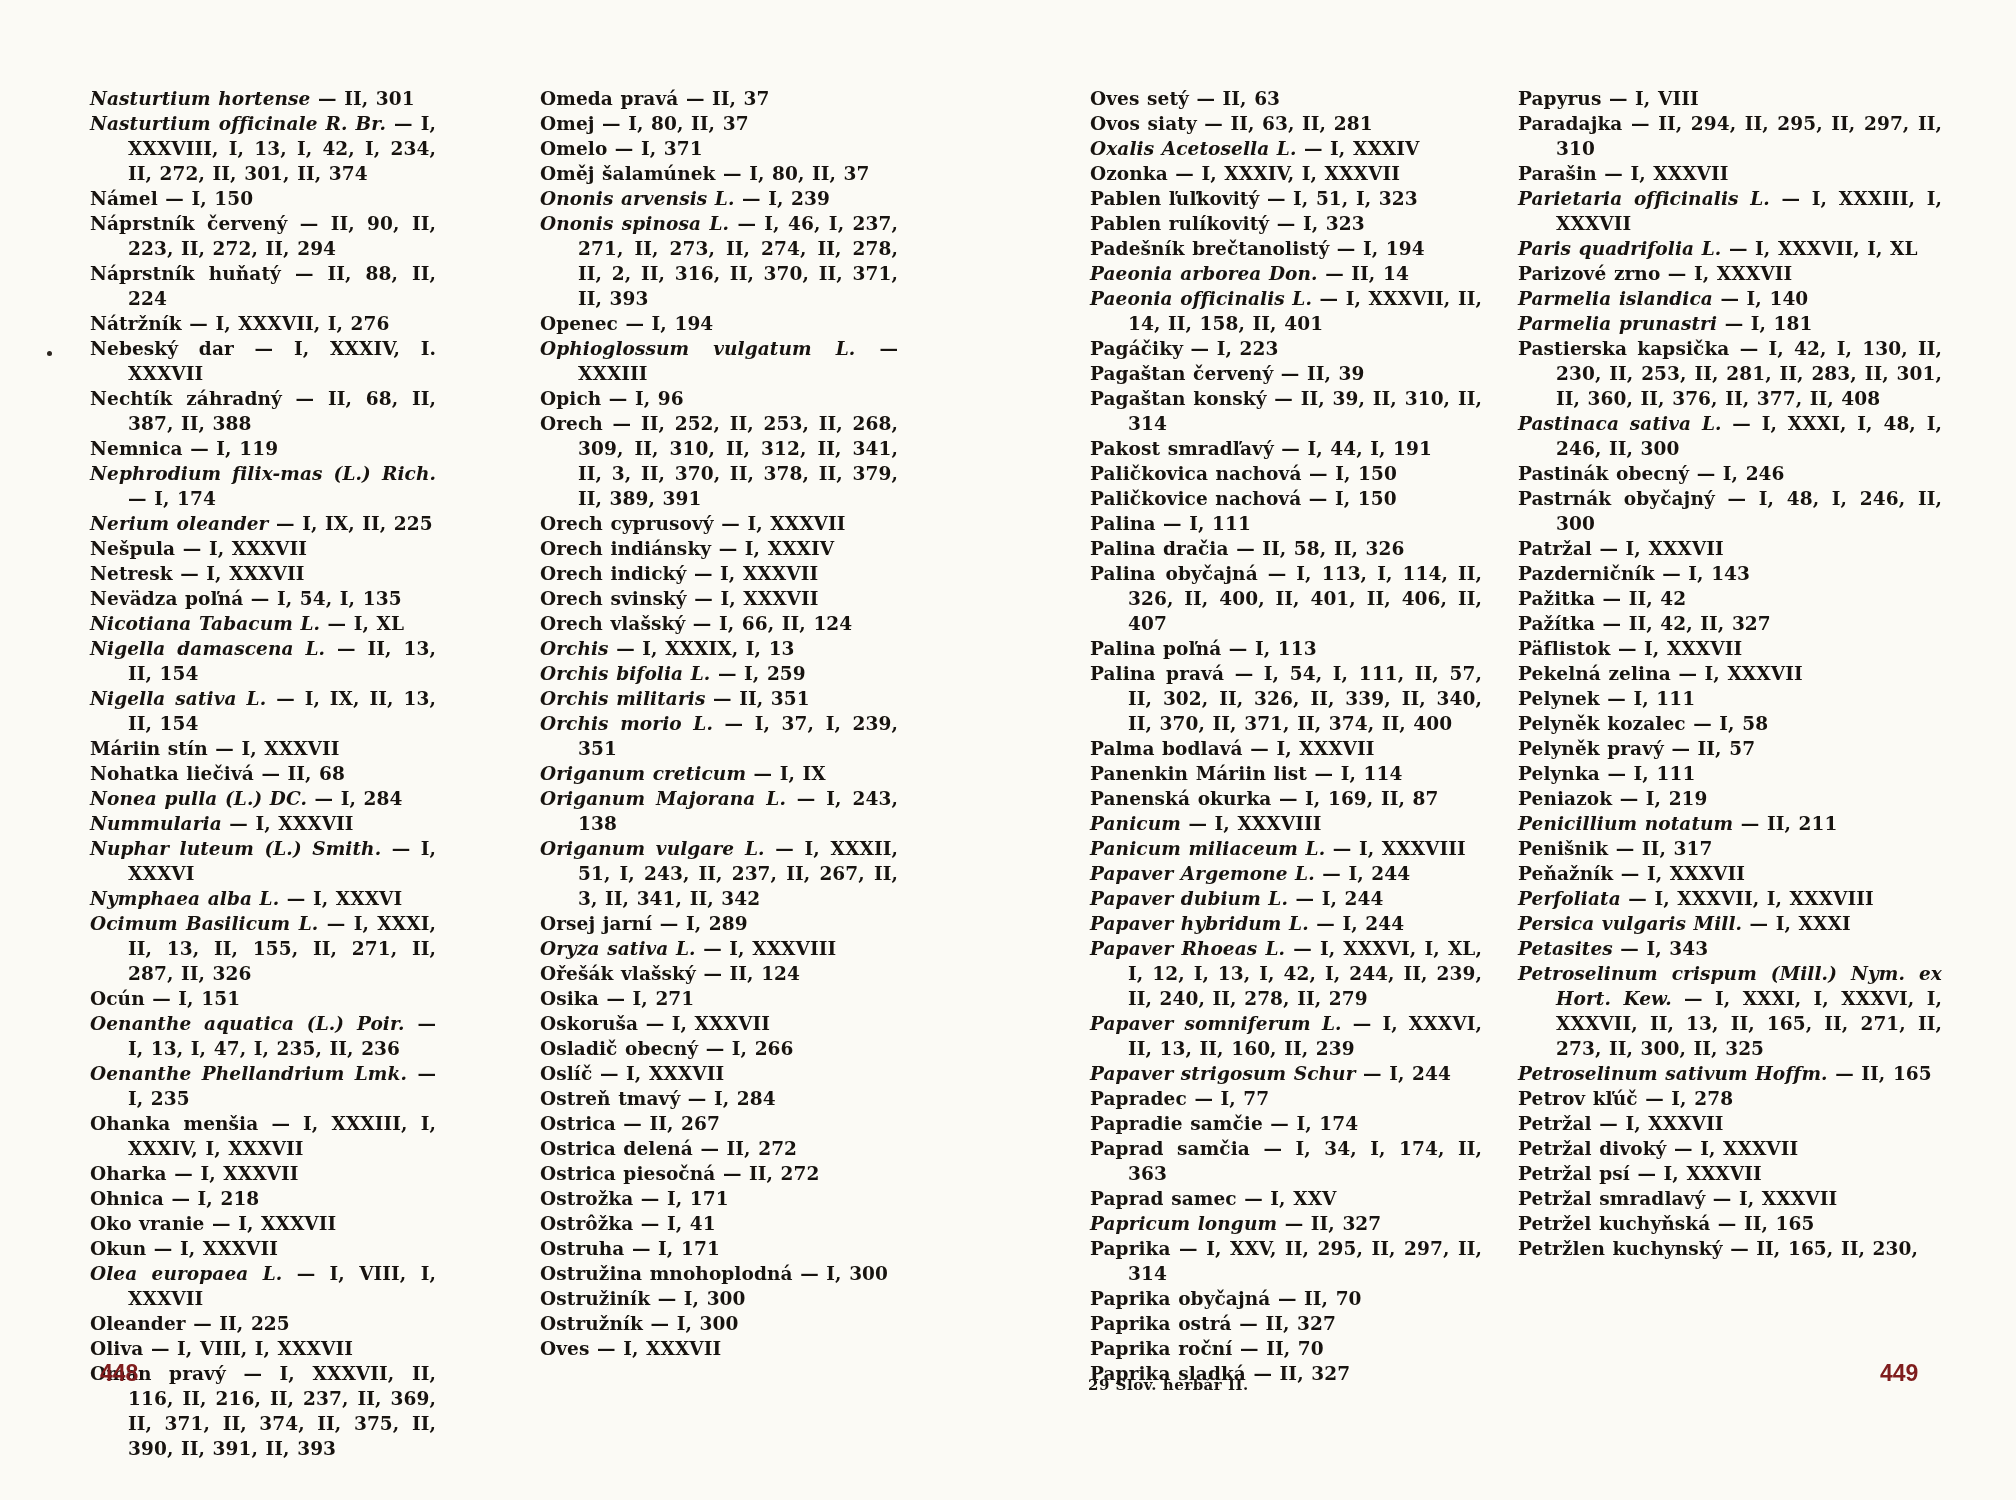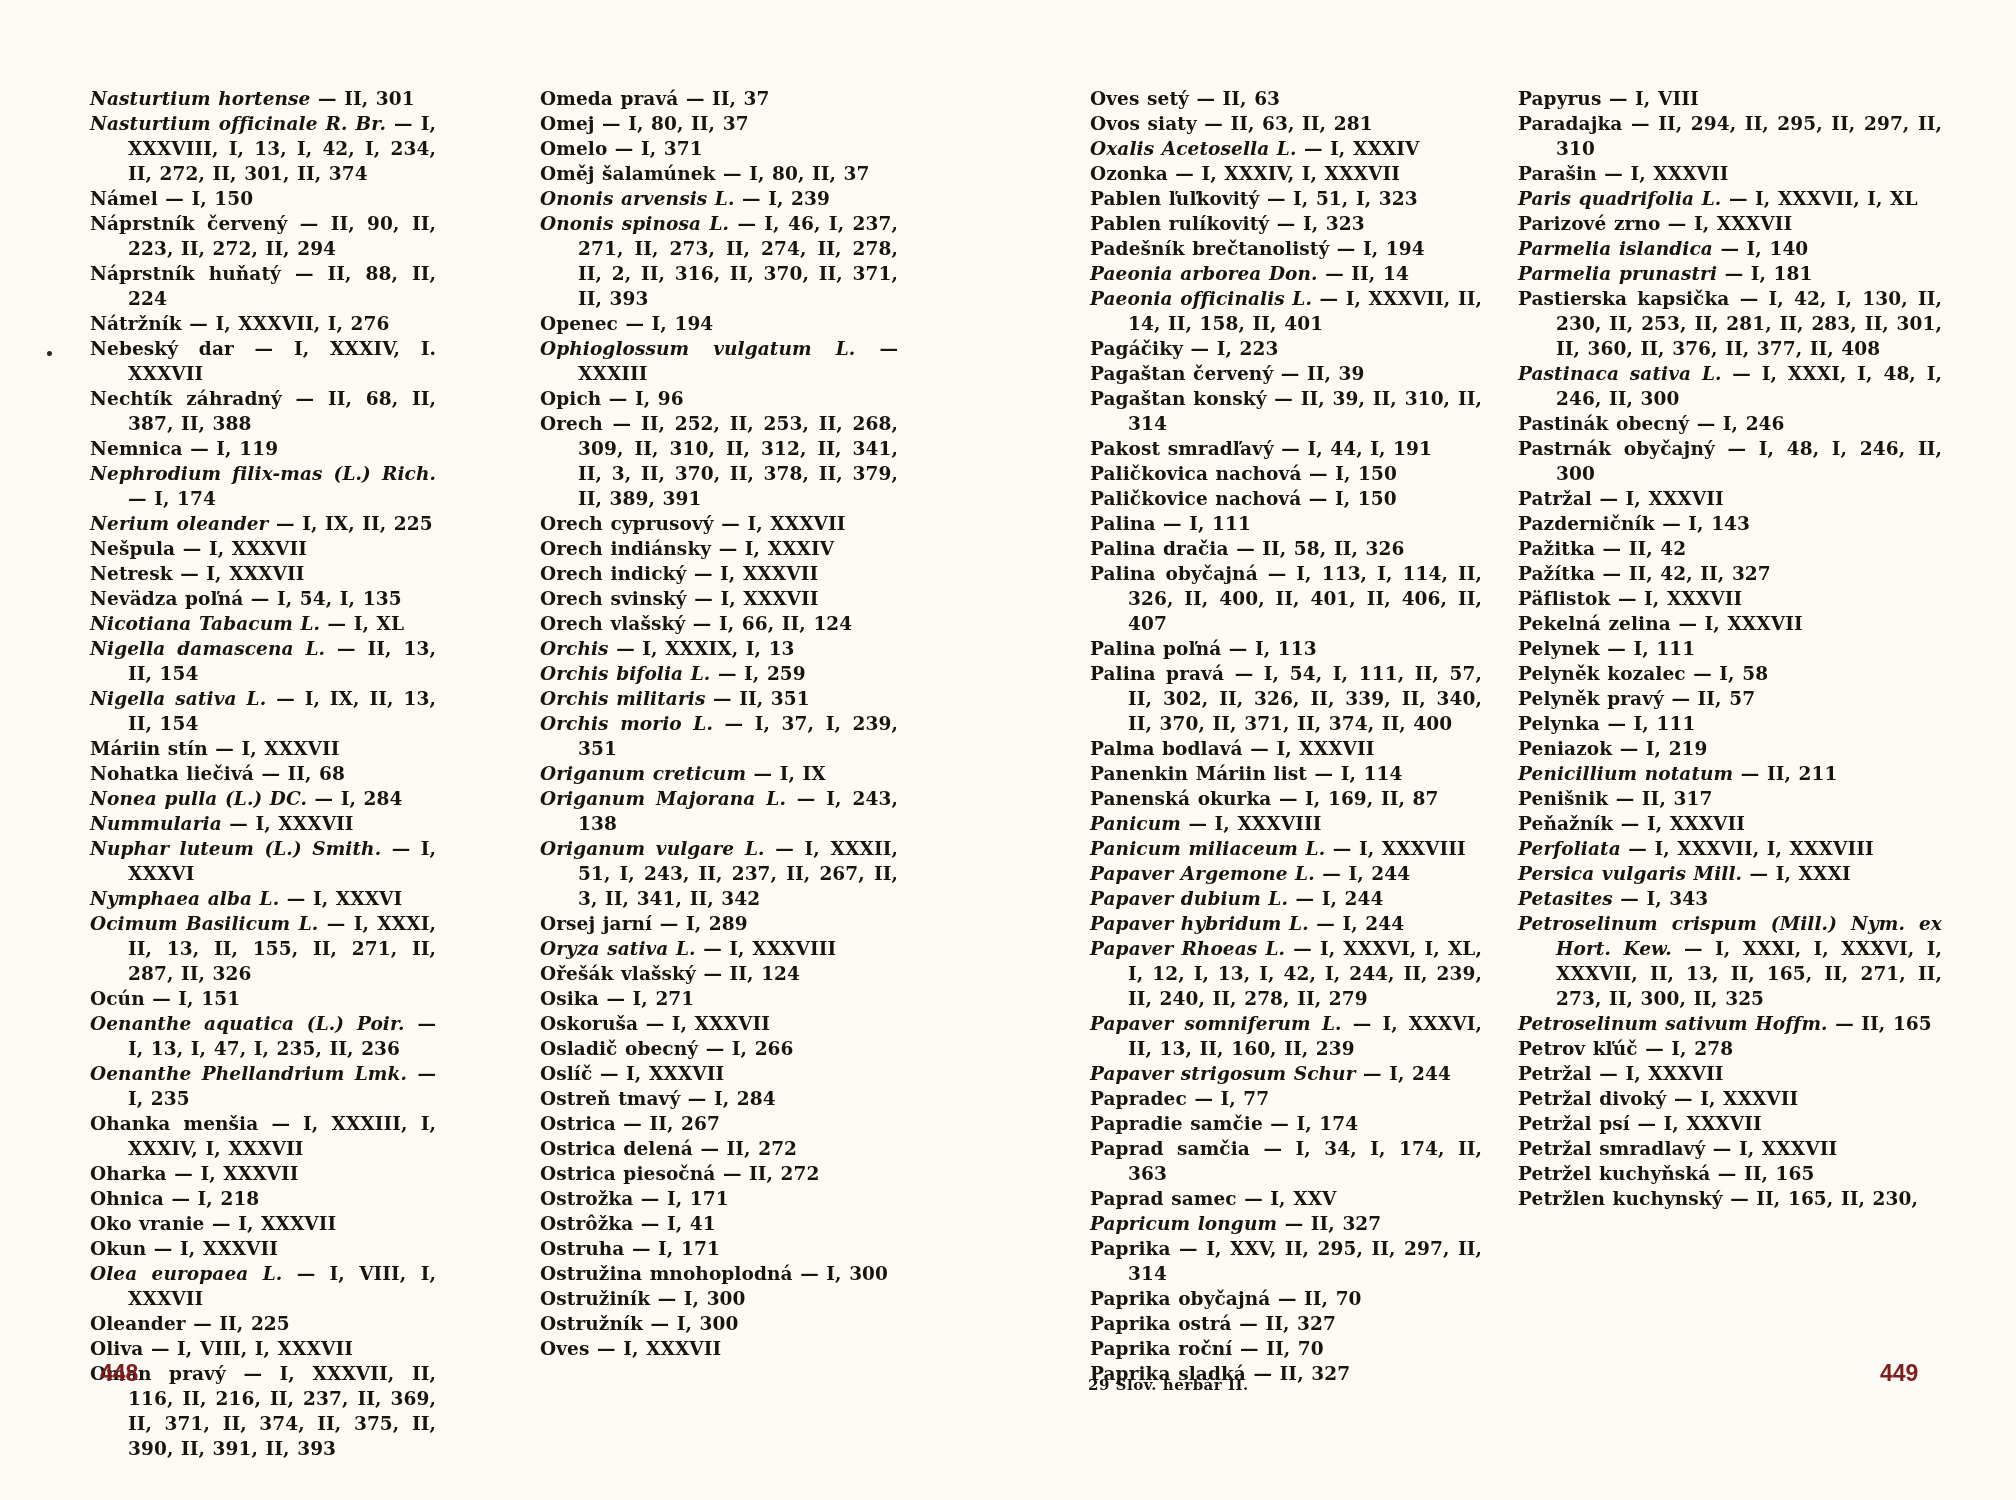--- a/index.html
+++ b/index.html
@@ -198,20 +198,21 @@
       <p class="entry"><span class="ename">Paprika obyčajná</span> — II, 70</p>
       <p class="entry"><span class="ename">Paprika ostrá</span> — II, 327</p>
       <p class="entry"><span class="ename">Paprika roční</span> — II, 70</p>
       <p class="entry"><span class="ename">Paprika sladká</span> — II, 327</p>
     </div>
 
   <div class="col" id="col-4">
       <p class="entry"><span class="ename">Papyrus</span> — I, VIII</p>
       <p class="entry"><span class="ename">Paradajka</span> — II, 294, II, 295, II, 297, II, 310</p>
       <p class="entry"><span class="ename">Parašin</span> — I, XXXVII</p>
+      <p class="entry latin"><span class="ename">Parietaria officinalis L.</span> — I, XXXIII, I, XXXVII</p>
       <p class="entry latin"><span class="ename">Paris quadrifolia L.</span> — I, XXXVII, I, XL</p>
       <p class="entry"><span class="ename">Parizové zrno</span> — I, XXXVII</p>
       <p class="entry latin"><span class="ename">Parmelia islandica</span> — I, 140</p>
       <p class="entry latin"><span class="ename">Parmelia prunastri</span> — I, 181</p>
       <p class="entry"><span class="ename">Pastierska kapsička</span> — I, 42, I, 130, II, 230, II, 253, II, 281, II, 283, II, 301, II, 360, II, 376, II, 377, II, 408</p>
       <p class="entry latin"><span class="ename">Pastinaca sativa L.</span> — I, XXXI, I, 48, I, 246, II, 300</p>
       <p class="entry"><span class="ename">Pastinák obecný</span> — I, 246</p>
       <p class="entry"><span class="ename">Pastrnák obyčajný</span> — I, 48, I, 246, II, 300</p>
       <p class="entry"><span class="ename">Patržal</span> — I, XXXVII</p>
       <p class="entry"><span class="ename">Pazderničník</span> — I, 143</p>

